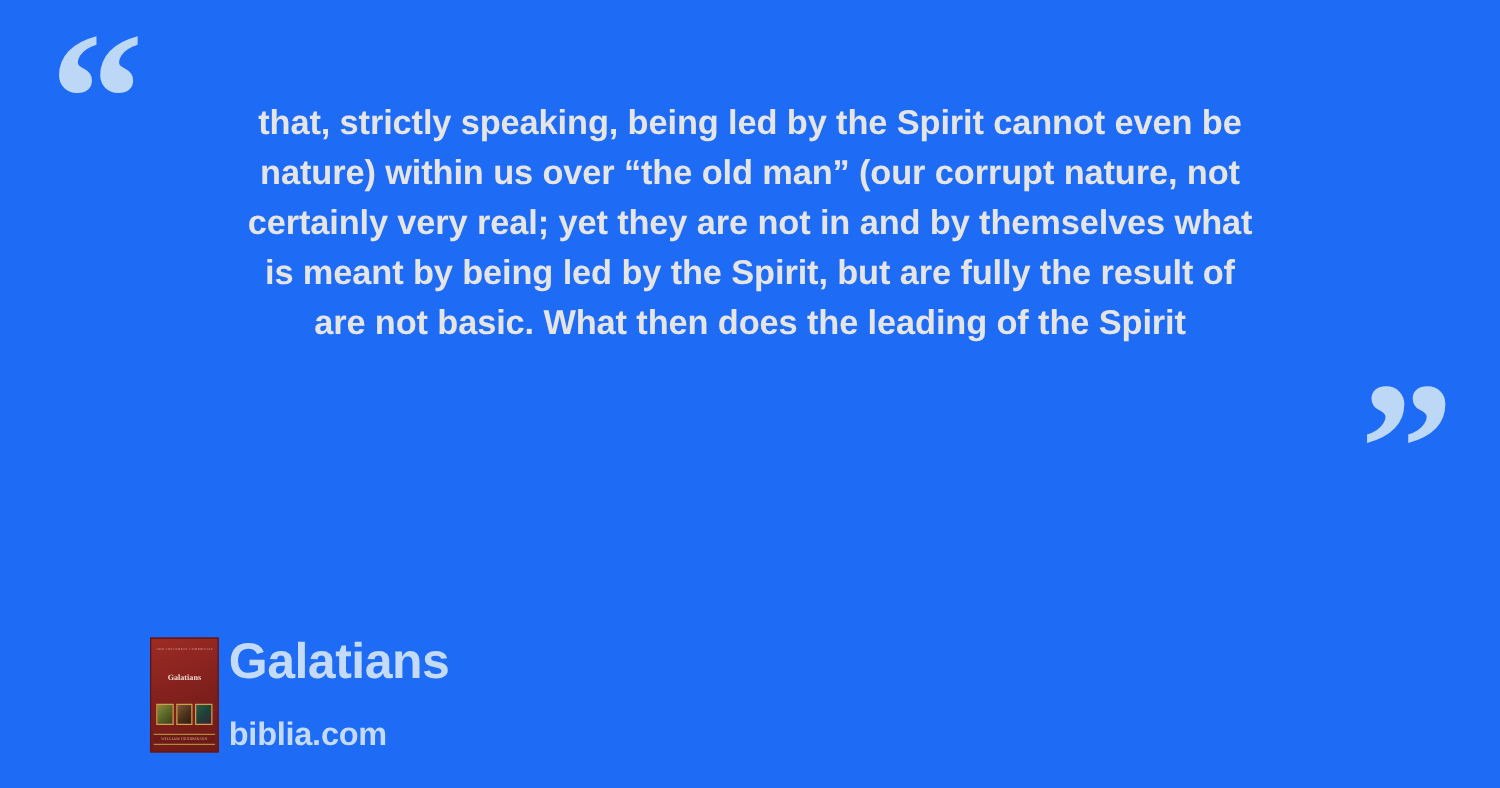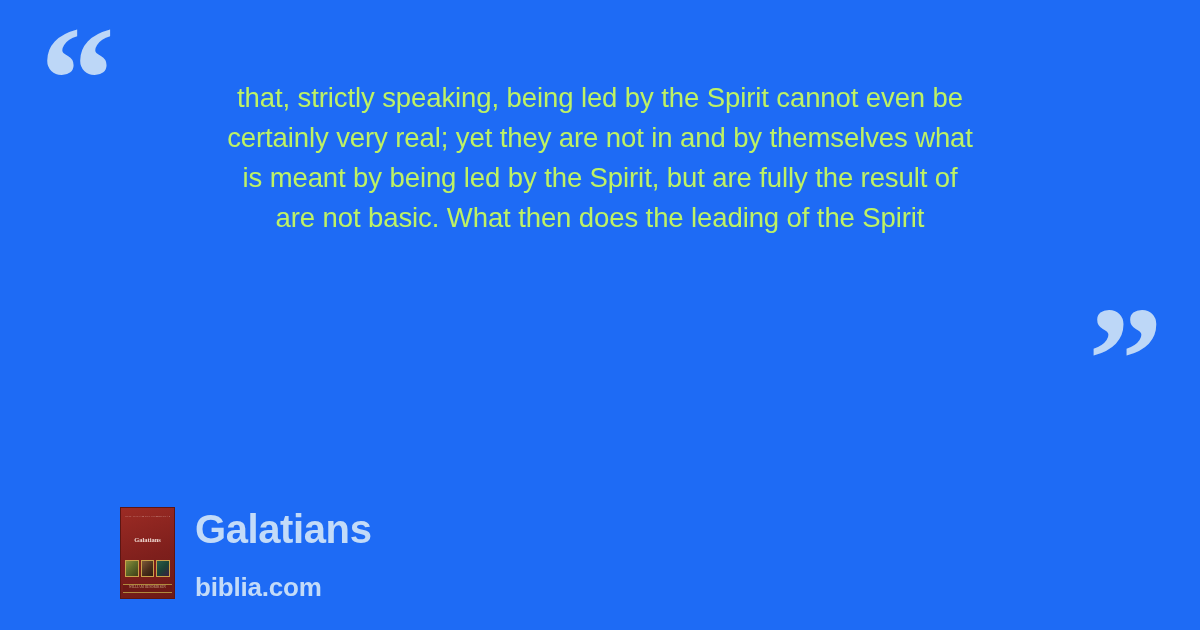--- a/index.html
+++ b/index.html
@@ -46,36 +46,36 @@
   .quote-body {
     position:absolute;
     left:120px;
     top:78px;
     width:960px;
     text-align:center;
   }
 
   .quote-line {
     display:block;
-    color:#bef264;
+    color:#e5e5e5;
     font-size:27.5px;
-    font-weight:400;
+    font-weight:700;
     line-height:40px;
     letter-spacing:-0.1px;
     white-space:nowrap;
   }
 
   
   .attribution {
     position:absolute;
     left:120px;
     top:503px;
     display:flex;
-    align-items:center;
-    gap:20px;
+    align-items:flex-end;
+    gap:8px;
   }
 
   
   .book-cover {
     position:relative;
     width:55px;
     height:92px;
     background:#8e2420;
     background-image:linear-gradient(160deg,#9c2b24 0%,#7e1f1c 55%,#6d1a17 100%);
     border:1px solid #5e1512;
@@ -170,20 +170,21 @@
 </style>
 </head>
 <body>
 
 <div class="quote-card">
 
   <span class="quote-mark open">“</span>
 
   <div class="quote-body">
     <span class="quote-line">that, strictly speaking, being led by the Spirit cannot even be</span>
+    <span class="quote-line">nature) within us over “the old man” (our corrupt nature, not</span>
     <span class="quote-line">certainly very real; yet they are not in and by themselves what</span>
     <span class="quote-line">is meant by being led by the Spirit, but are fully the result of</span>
     <span class="quote-line">are not basic. What then does the leading of the Spirit</span>
   </div>
 
   <span class="quote-mark close">”</span>
 
   <div class="attribution">
 
     <div class="book-cover">

